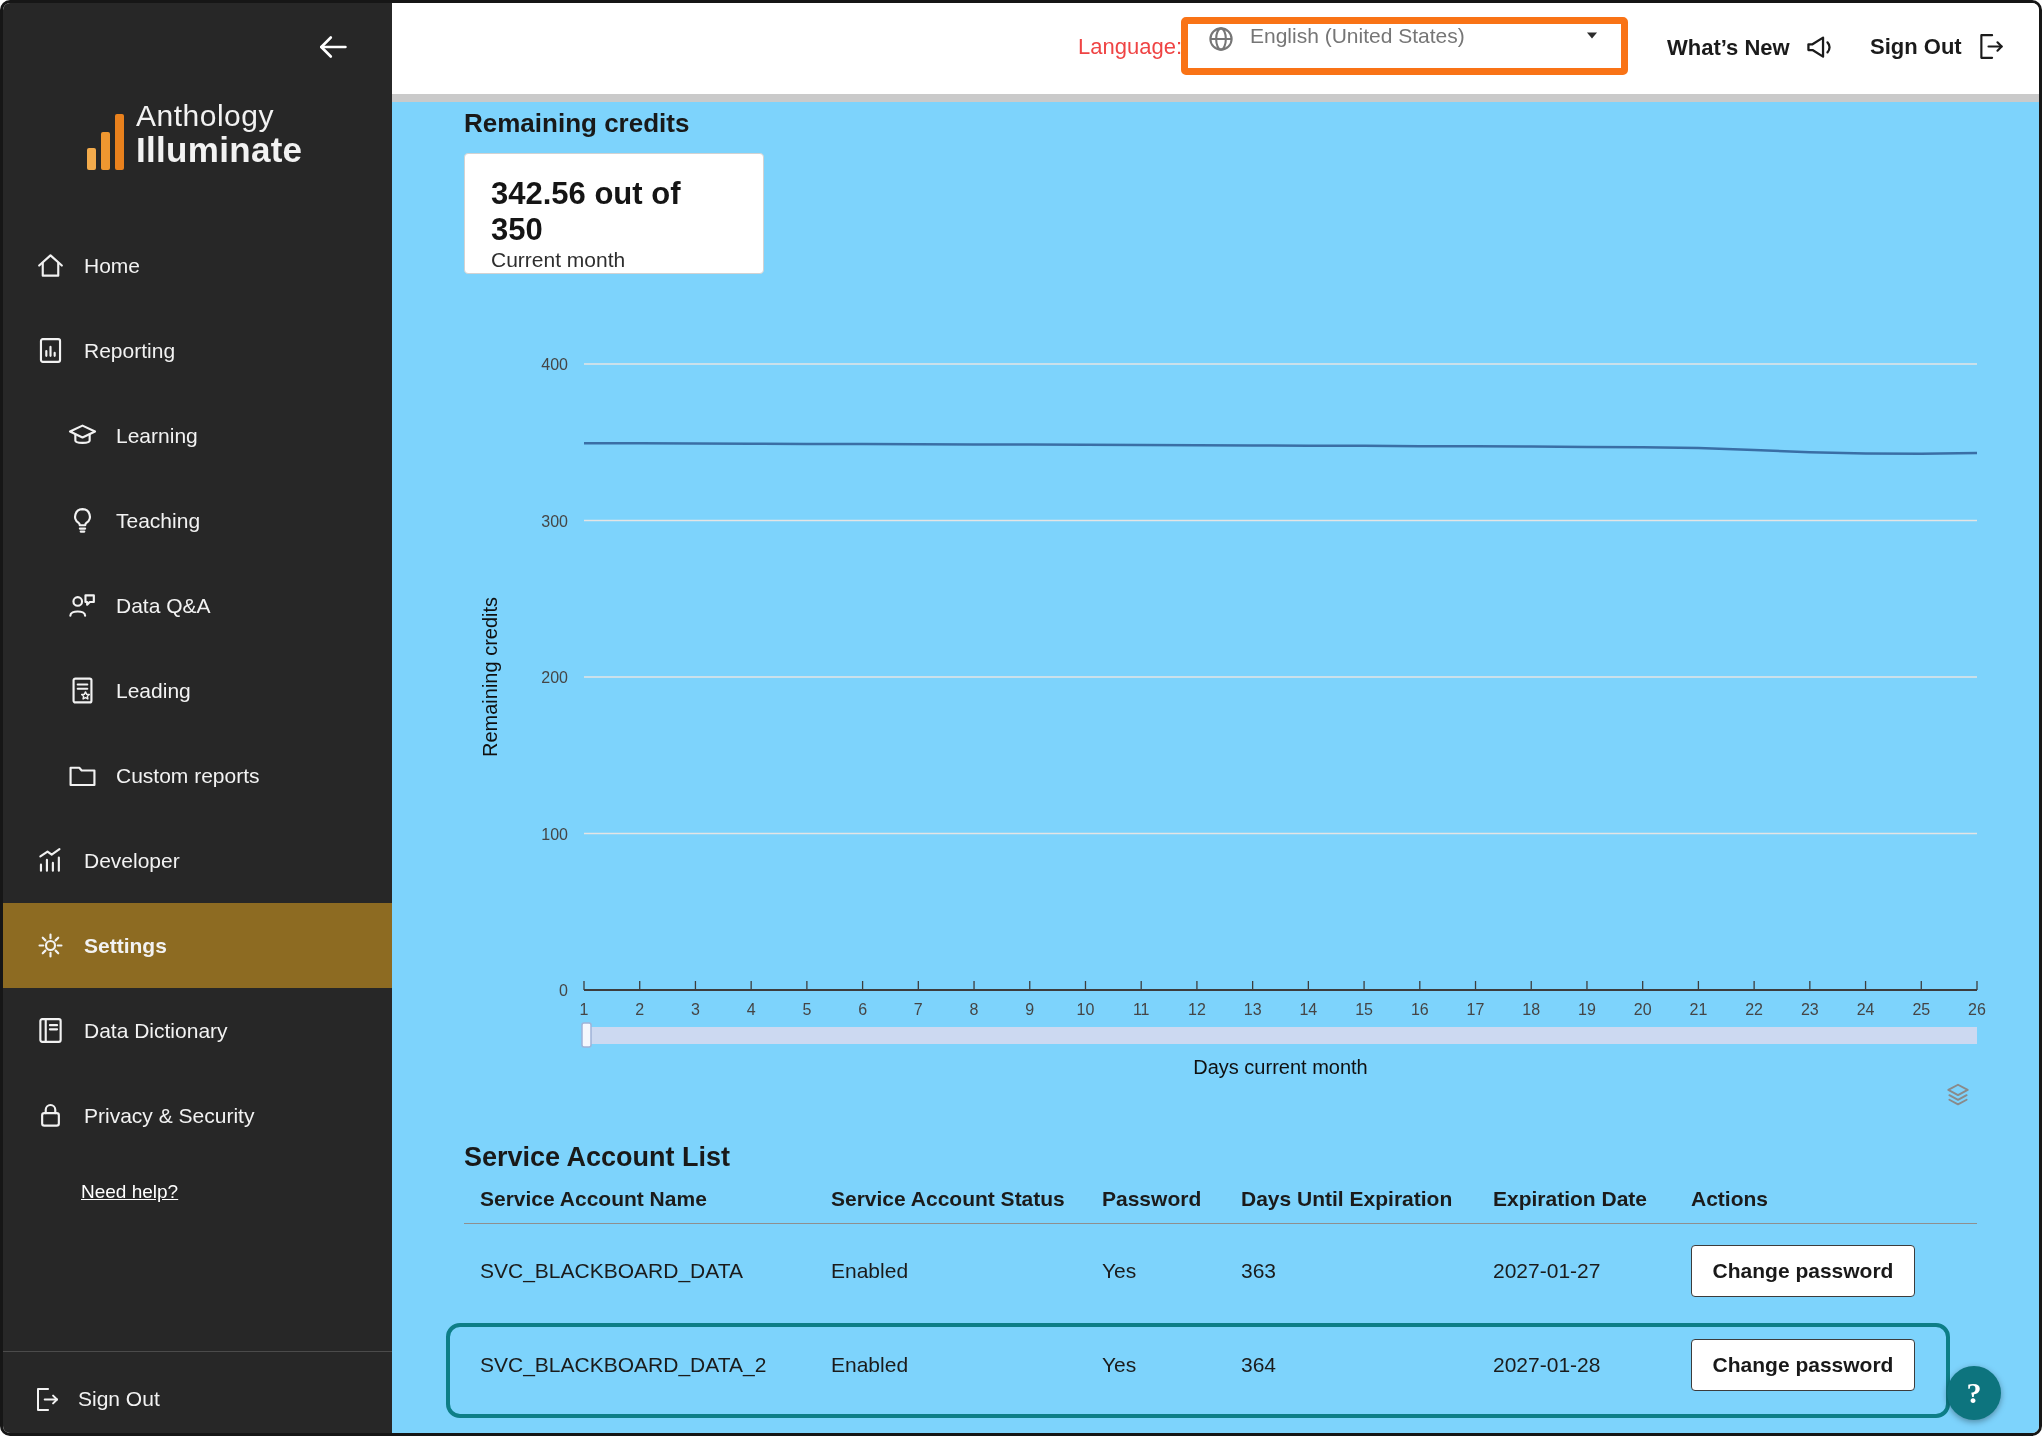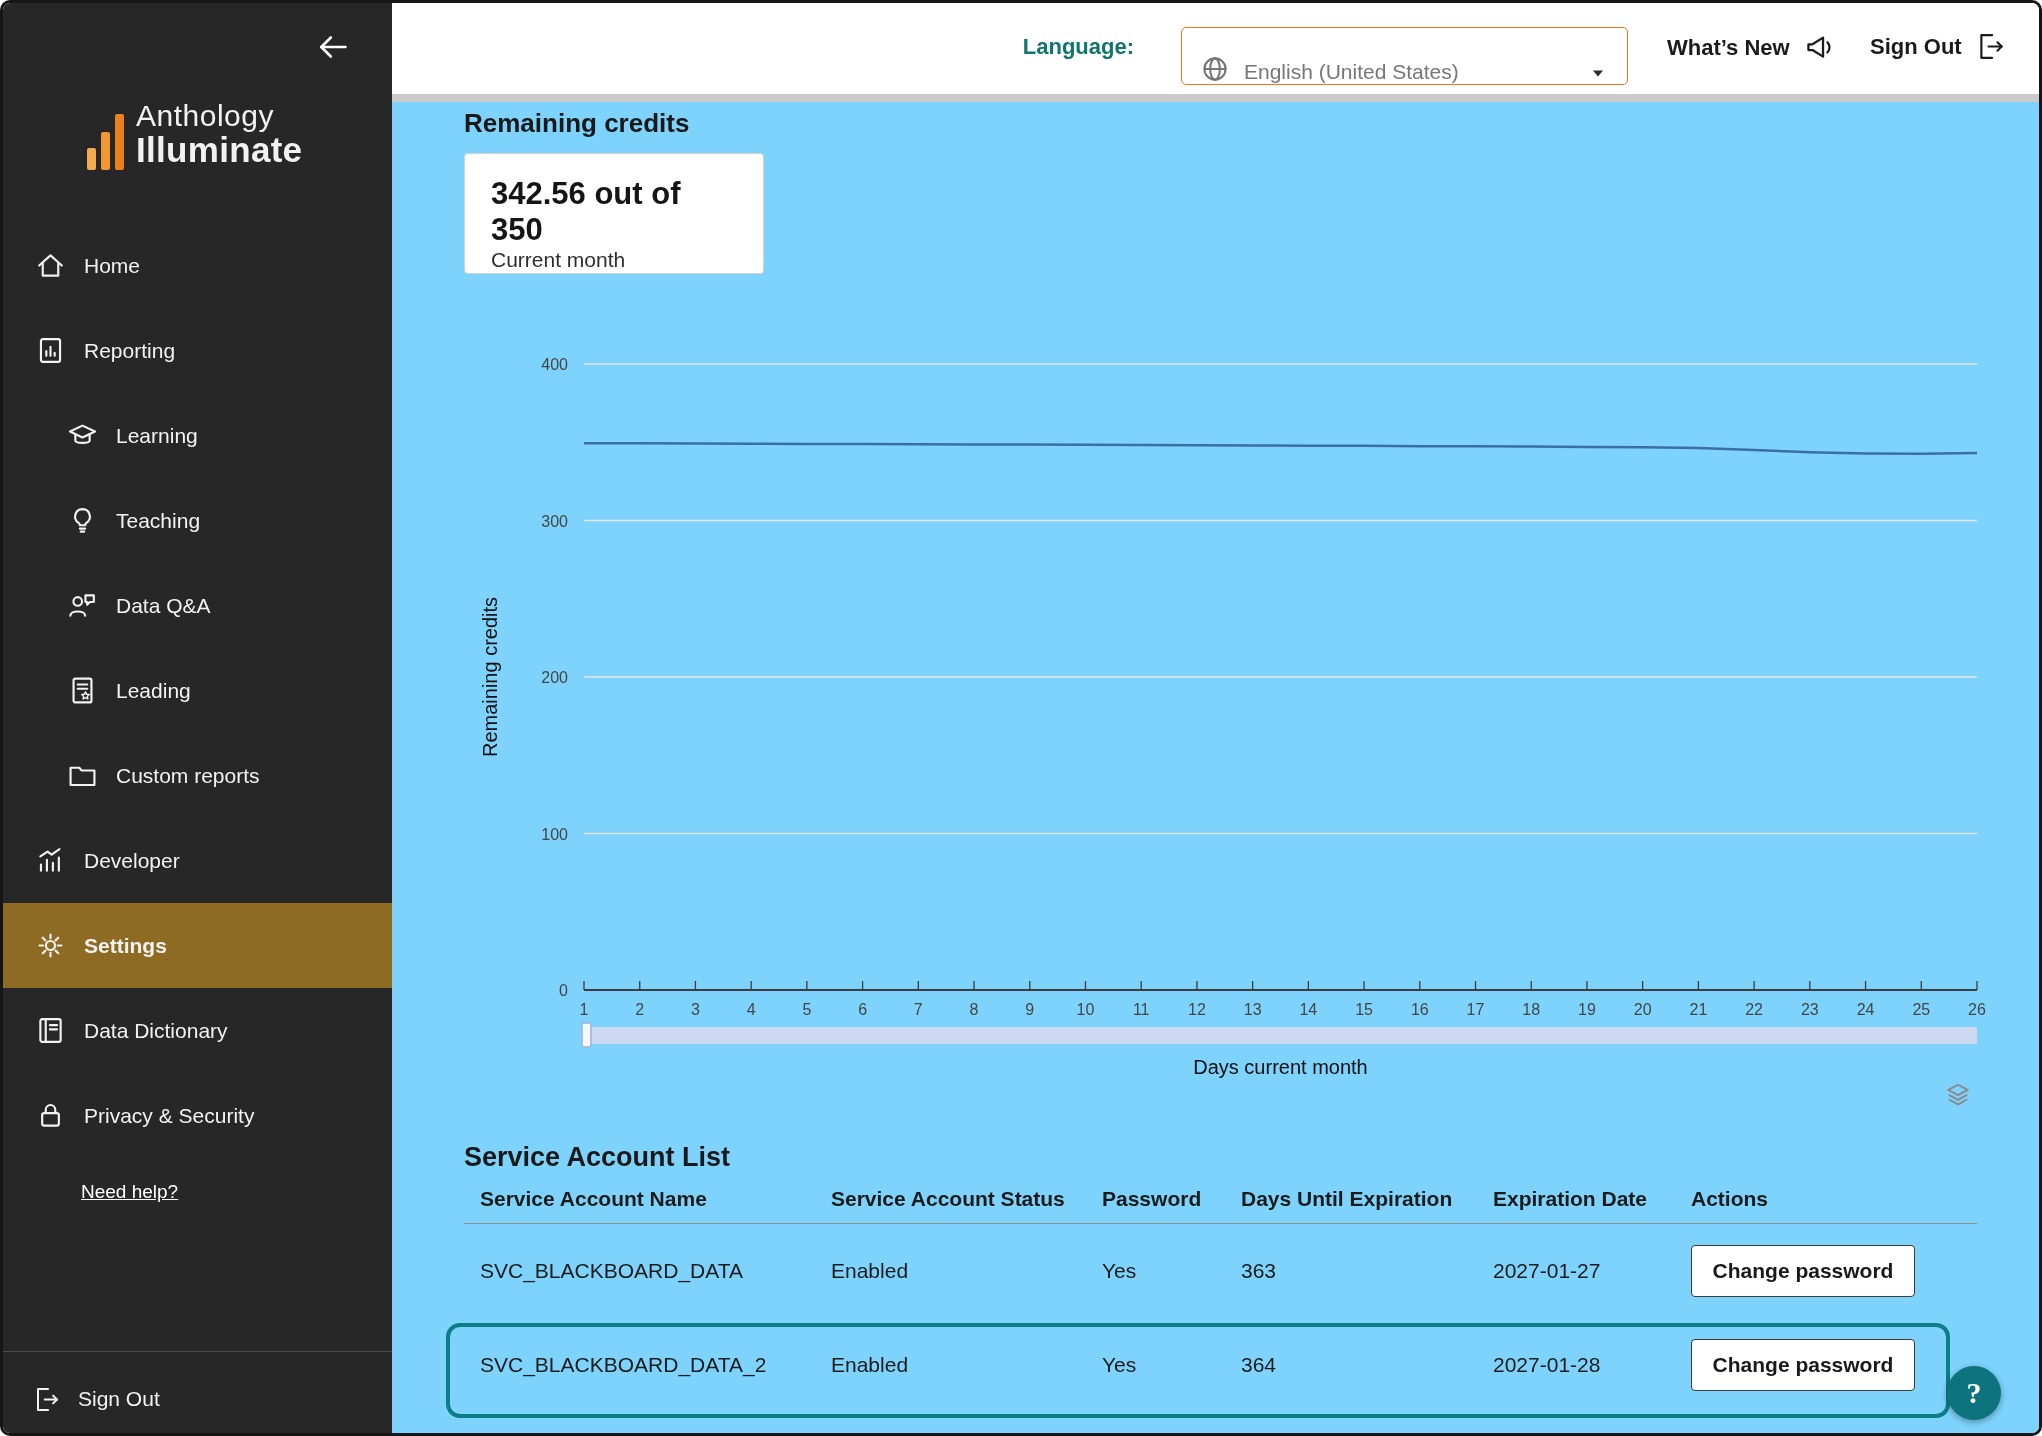--- a/index.html
+++ b/index.html
@@ -33,25 +33,25 @@
 
   #need-help { position: absolute; left: 78px; top: 1178px; color: #fff; font-size: 19px;
                text-decoration: underline; cursor: pointer; }
   #side-divider { position: absolute; left: 0; top: 1348px; width: 100%; height: 1px; background: #4b4b4b; }
   #side-signout { position: absolute; left: 30px; top: 1368px; height: 56px; display: flex;
                   align-items: center; gap: 16px; font-size: 21px; cursor: pointer; }
   #side-signout .icon, #side-signout .icon svg { width: 29px; height: 29px; }
 
   
   #topbar { position: absolute; left: 389px; top: 0; width: 1647px; height: 91px; background: #fff; z-index: 4; }
-  #lang-label { position: absolute; left: 620px; top: 31px; width: 122px; text-align: right;
-                font-size: 22px; font-weight: 700; color: #0f766e; }
-  #lang-select { position: absolute; left: 789px; top: 24px; width: 447px; height: 58px;
-                 border: 1px solid #f97316; border-radius: 5px; background: #fff;
-                 display: flex; align-items: flex-end; padding: 0 18px; cursor: pointer; }
+  #lang-label { position: absolute; left: 668px; top: 31px; width: 122px; text-align: right;
+                font-size: 22px; font-weight: 400; color: #ef4444; }
+  #lang-select { position: absolute; left: 789px; top: 14px; width: 447px; height: 58px;
+                 border: 7px solid #f97316; border-radius: 5px; background: #fff;
+                 display: flex; align-items: flex-start; padding: 0 18px; cursor: pointer; }
   #lang-select .globe { width: 30px; height: 30px; color: #767676; margin-right: 14px; }
   #lang-select .globe svg { width: 30px; height: 30px; }
   #lang-value { font-size: 21px; color: #767676; }
   #lang-caret { margin-left: auto; width: 22px; height: 22px; color: #2c2c2c; }
   #lang-caret svg { width: 22px; height: 22px; }
   #whats-new { position: absolute; left: 1275px; top: 28px; display: flex; align-items: center;
                gap: 14px; font-size: 22px; font-weight: 600; color: #1b1b1b; cursor: pointer; }
   #whats-new .icon, #whats-new .icon svg { width: 33px; height: 33px; }
   #topbar-signout { position: absolute; left: 1478px; top: 28px; display: flex; align-items: center;
                     gap: 14px; font-size: 22px; font-weight: 600; color: #1b1b1b; cursor: pointer; }

